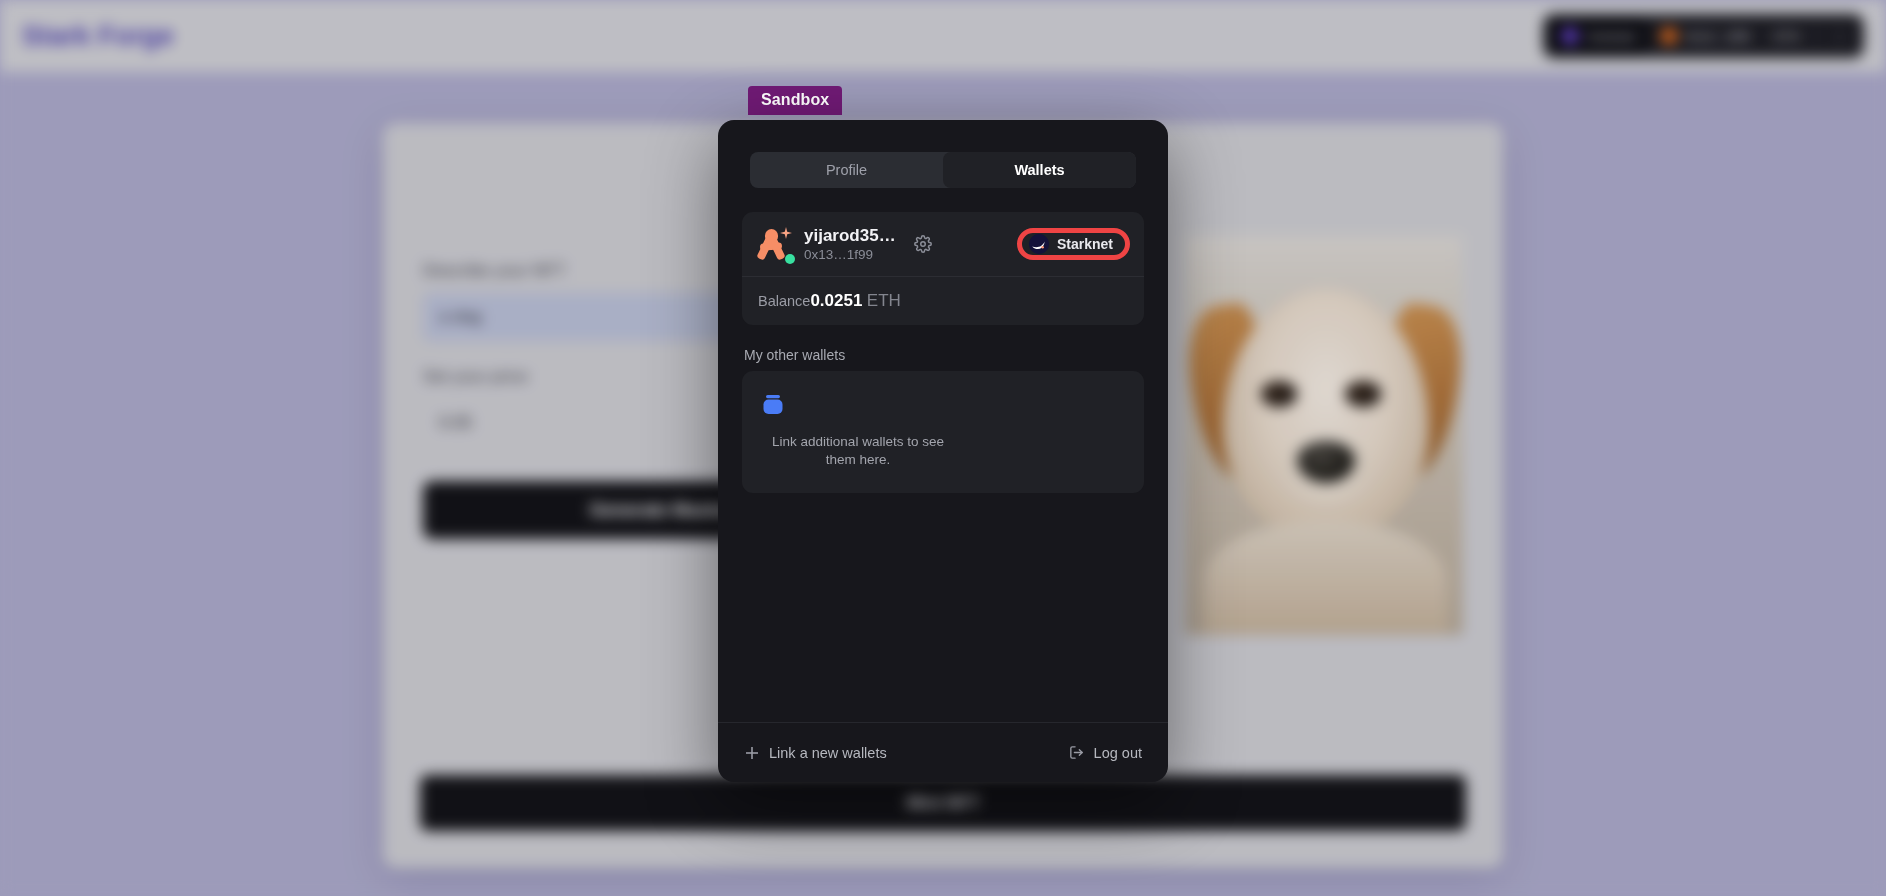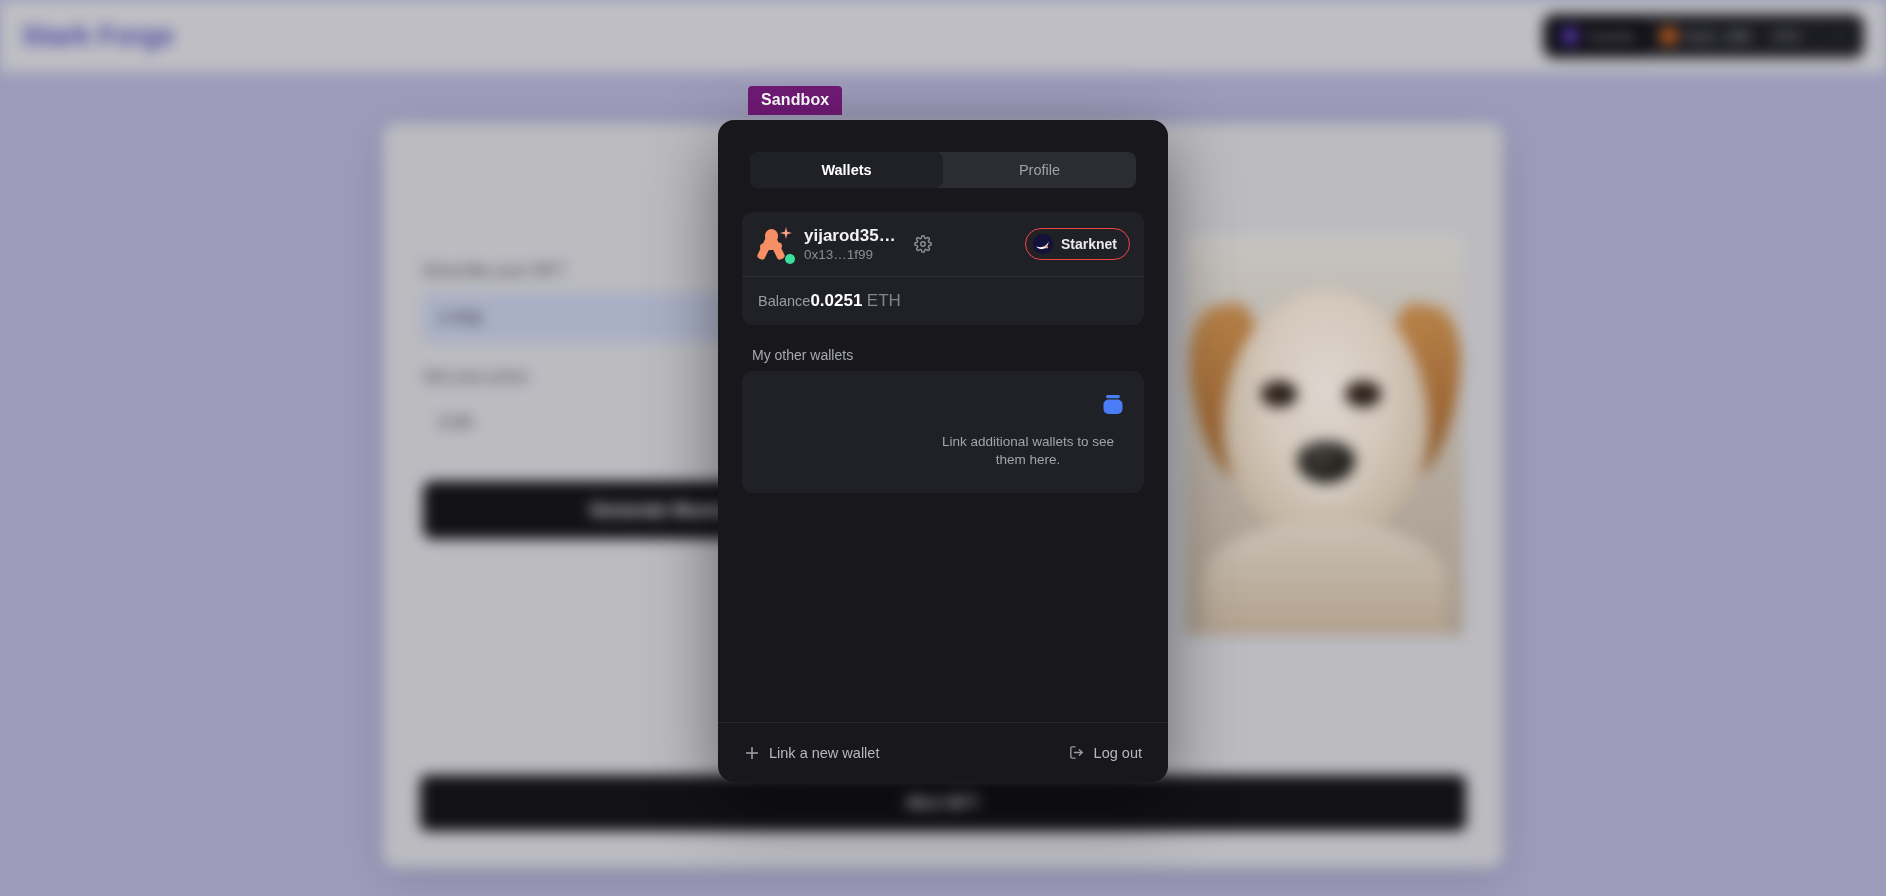--- a/index.html
+++ b/index.html
@@ -318,21 +318,21 @@
     flex: 0 0 auto;
     cursor: pointer;
   }
   .chain-chip {
     margin-left: auto;
     display: flex;
     align-items: center;
     gap: 8px;
     height: 32px;
     padding: 0 12px 0 7px;
-    border: 1px solid #ef4444;
+    border: 5px solid #ef4444;
     border-radius: 18px;
     color: #e9e9ee;
     font-size: 14px;
     font-weight: bold;
     cursor: pointer;
     flex: 0 0 auto;
   }
   .chain-logo {
     width: 20px; height: 20px; border-radius: 50%;
     background: #14123a;
@@ -345,32 +345,32 @@
     border-top: 1px solid #2c2d33;
     display: flex;
     align-items: center;
     padding: 14px 16px;
   }
   .balance-label { font-size: 14.5px; color: #9a9ca5; }
   .balance-value { font-size: 17px; font-weight: bold; color: #ffffff; }
   .balance-unit  { font-size: 17px; color: #83858e; font-weight: normal; }
 
   .section-label {
-    margin: 22px 0 8px 34px;
+    margin: 22px 0 8px 26px;
     font-size: 14px;
     color: #a8aab2;
   }
   .empty-box {
     margin: 0 24px;
     background: #202126;
     border-radius: 11px;
     padding: 22px 16px 24px 16px;
     display: flex;
     flex-direction: column;
-    align-items: flex-end;
+    align-items: flex-start;
     gap: 12px;
   }
   .empty-text {
     font-size: 13.5px;
     color: #a3a5ad;
     text-align: center;
     line-height: 1.35;
     max-width: 200px;
   }
 
@@ -466,25 +466,25 @@
     </div>
   </div>
 
   <div id="dim"></div>
 
   <div id="sandbox-badge">Sandbox</div>
 
   <div id="wallet-modal">
 
     <div class="tabs">
+      <div class="tab">
+        <span>Profile</span>
+      </div>
       <div class="tab active">
         <span>Wallets</span>
-      </div>
-      <div class="tab">
-        <span>Profile</span>
       </div>
     </div>
 
     <div class="wallet-card">
       <div class="wallet-row">
 
         <div class="avatar-wrap">
           <span class="avatar-glyph av-leg a"></span>
           <span class="avatar-glyph av-leg b"></span>
           <span class="avatar-glyph av-bar"></span>
@@ -537,21 +537,21 @@
     </div>
 
     <div class="modal-spacer"></div>
 
     <div class="modal-footer">
       <div class="foot-btn">
         <svg width="16" height="16" viewBox="0 0 16 16" stroke="#9a9ca5" stroke-width="1.6">
           <line x1="8" y1="2" x2="8" y2="14"></line>
           <line x1="2" y1="8" x2="14" y2="8"></line>
         </svg>
-        <span>Link a new wallet</span>
+        <span>Link a new wallets</span>
       </div>
 
       <div class="foot-btn">
         <svg width="17" height="17" viewBox="0 0 24 24" fill="none" stroke="#9a9ca5" stroke-width="1.9" stroke-linecap="round" stroke-linejoin="round">
           <path d="M10 4H6a2 2 0 0 0-2 2v12a2 2 0 0 0 2 2h4"></path>
           <polyline points="16 16 20 12 16 8"></polyline>
           <line x1="20" y1="12" x2="9" y2="12"></line>
         </svg>
         <span>Log out</span>
       </div>

